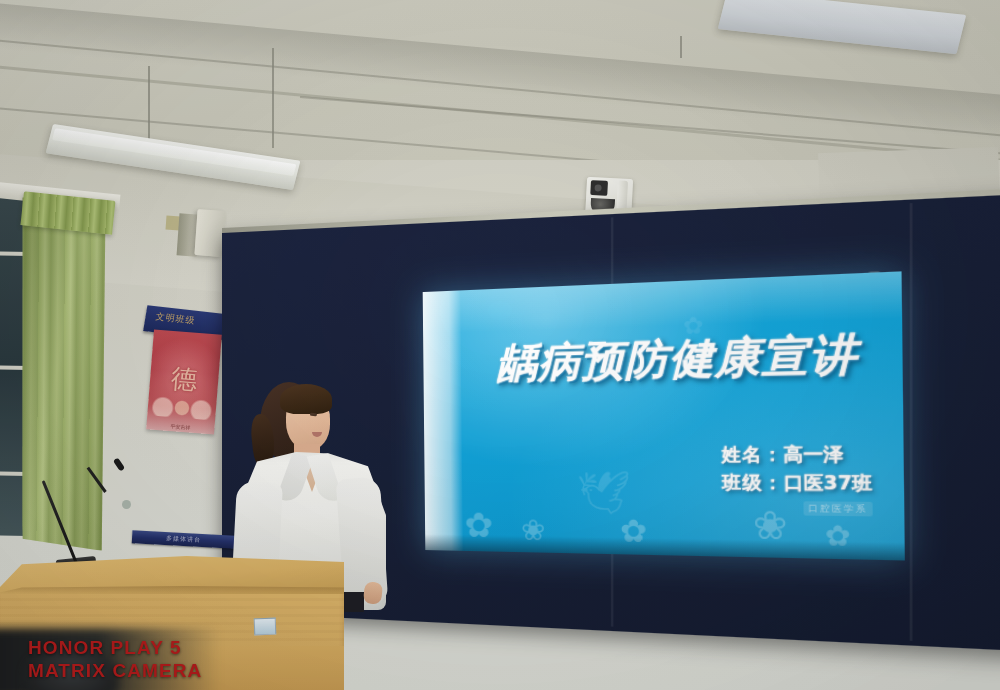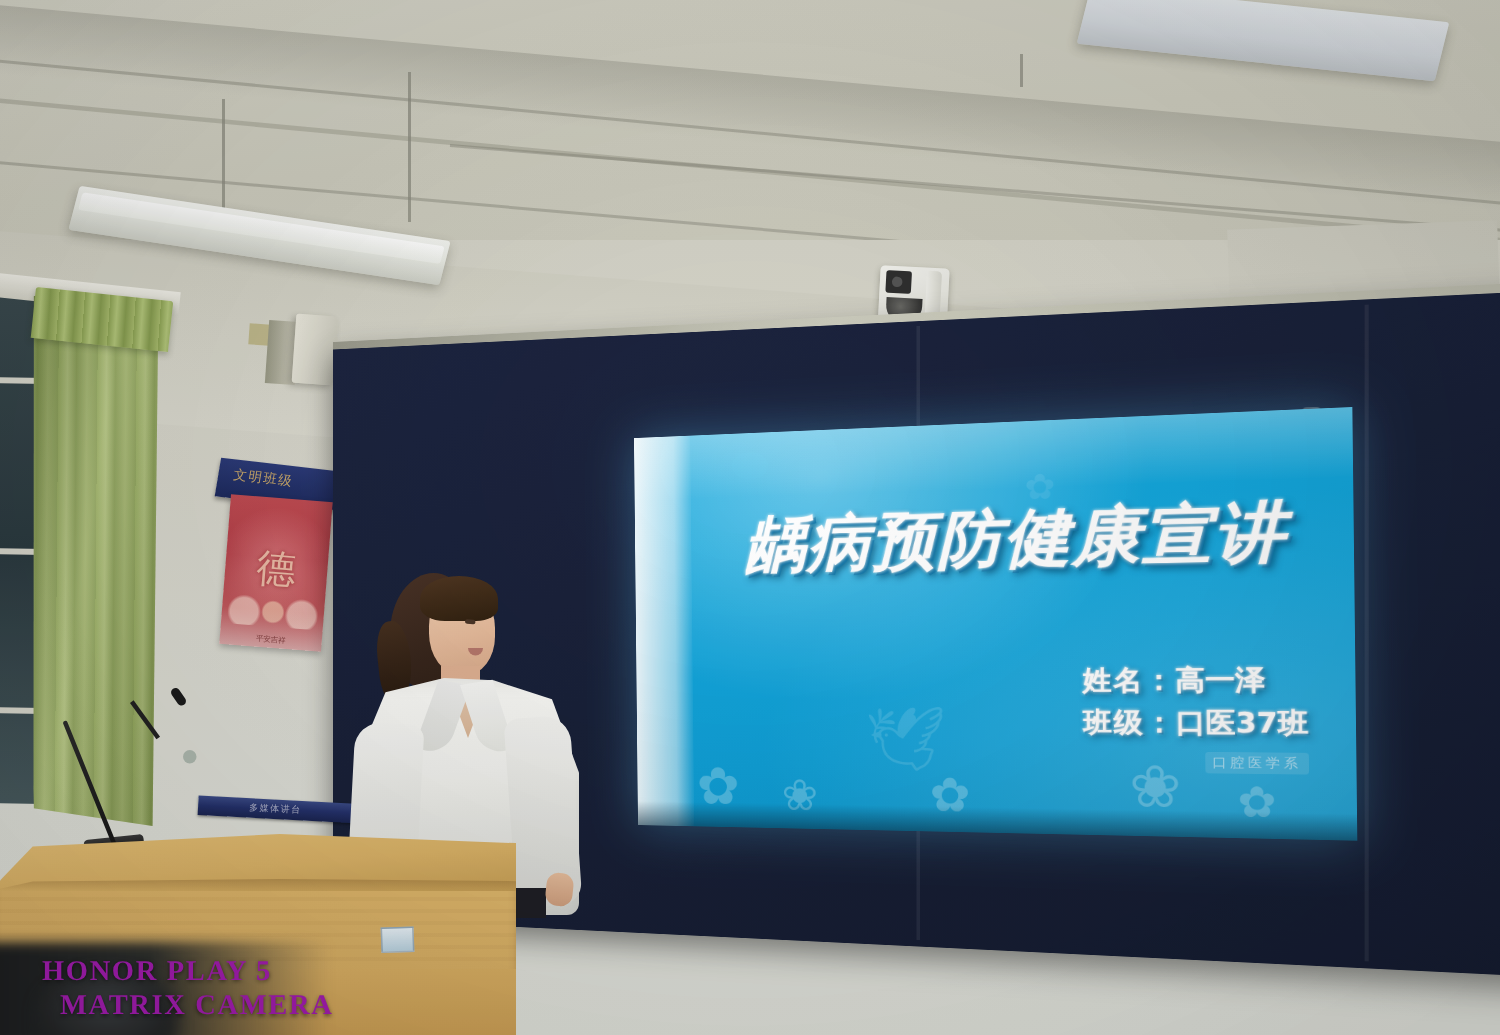--- a/index.html
+++ b/index.html
@@ -656,29 +656,29 @@
     width: 92px; height: 54px;
     background: radial-gradient(ellipse at 50% 40%, #3b3e40, #191a1b);
     border-radius: 50% 50% 30% 30%;
     filter: blur(5px);
   }
 
   
   .watermark {
     position: absolute;
     left: 28px; top: 636px;
-    color: #a21caf;
-    font-family: Liberation Serif, serif;
+    color: #b91c1c;
+    font-family: Liberation Sans, sans-serif;
     font-size: 19px;
     font-weight: bold;
     letter-spacing: 1.1px;
     line-height: 1.22;
     text-shadow: 0 1px 3px rgba(0,0,0,0.55);
   }
-  .watermark .line2 { margin-left: 12px; }
+  .watermark .line2 { margin-left: 0; }
 
   
   .photo-grade {
     position: absolute;
     inset: 0;
     pointer-events: none;
     background:
       radial-gradient(ellipse at 50% 45%, rgba(255,255,255,0.05), rgba(0,0,0,0.16) 95%);
     mix-blend-mode: multiply;
     opacity: 0.8;

